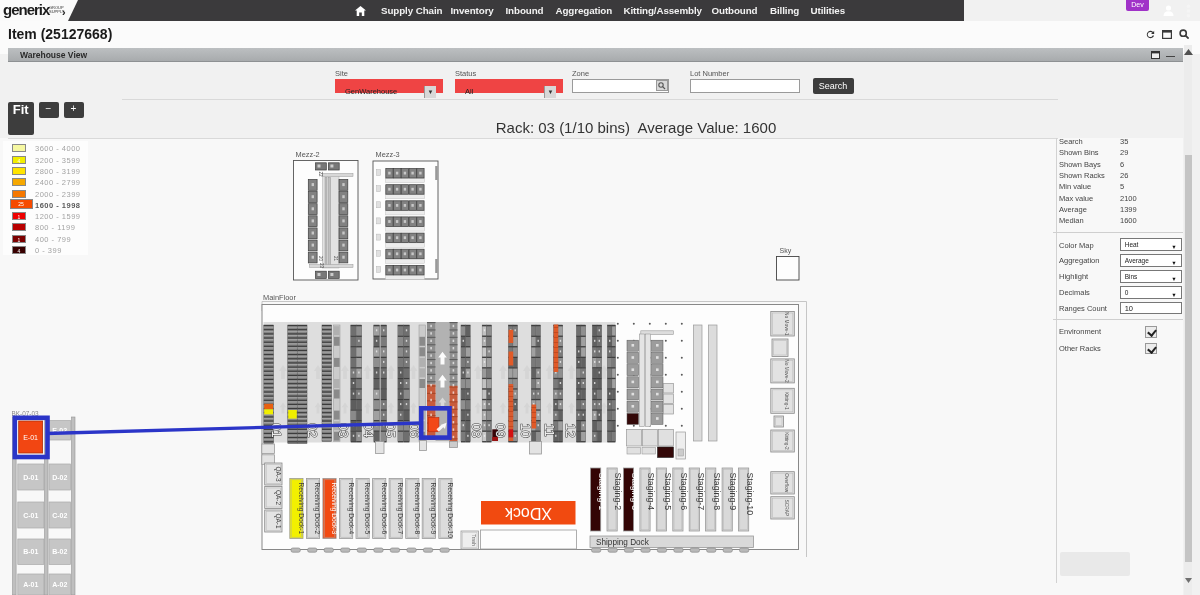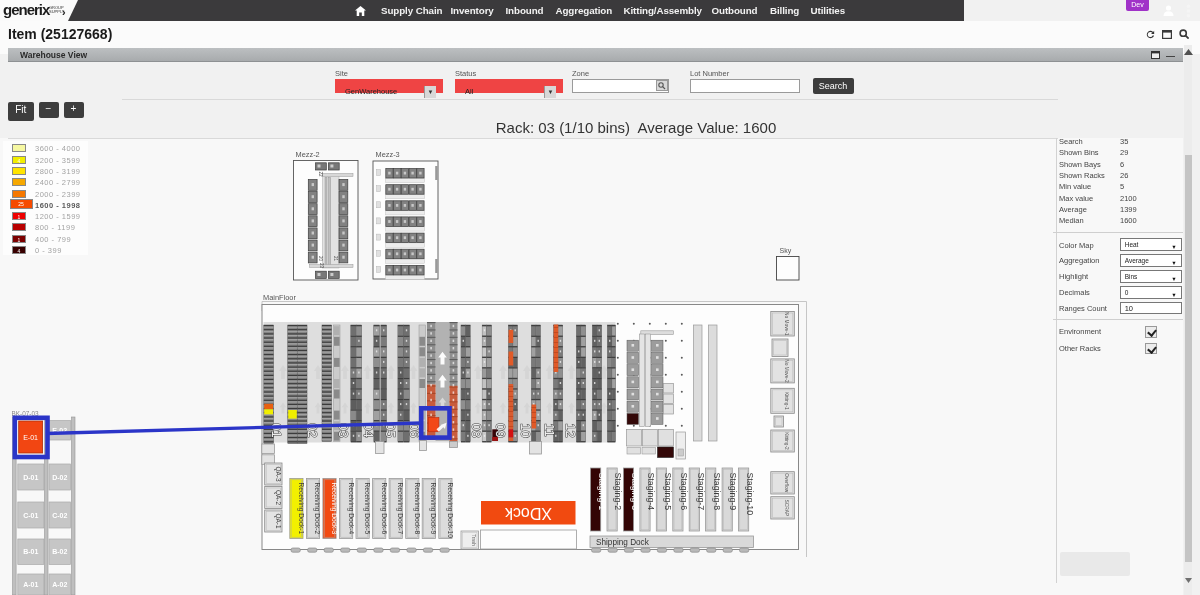--- a/index.html
+++ b/index.html
@@ -96,21 +96,21 @@
 <div style="position:absolute;left:655.5px;top:80px;width:12px;height:11px;background:#d8d8d8;border:1px solid #999">
 <svg width="8" height="8" style="position:absolute;left:1.5px;top:1px">
       <circle cx="3" cy="3" r="2.2" fill="none" stroke="#555" stroke-width="1.1"></circle>
       <line x1="4.6" y1="4.6" x2="7" y2="7" stroke="#555" stroke-width="1.2"></line>
     </svg>
   </div>
 <div class="flabel" style="left:690px;top:69px">Lot Number</div>
 <div class="finput" style="left:690px;top:78.5px;width:110px"></div>
 <div class="btn" style="left:812.5px;top:77.5px;width:41px;height:16px;font-size:9px;line-height:16px">Search</div>
 <div class="hline" style="left:122px;top:98.5px;width:936px"></div>
-<div class="btn" style="left:8px;top:102px;width:25.5px;height:19px;font-size:10px;line-height:15px;font-weight:normal">Fit</div>
+<div class="btn" style="left:8px;top:102px;width:25.5px;height:33px;font-size:13px;line-height:15px;font-weight:bold">Fit</div>
 <div class="btn" style="left:38.5px;top:102px;width:20px;height:15.5px;font-size:10px;line-height:14px">−</div>
 <div class="btn" style="left:63.5px;top:102px;width:20px;height:15.5px;font-size:10px;line-height:14px">+</div>
 <div class="hline" style="left:8px;top:137.5px;width:1050px"></div>
 <div class="heading">Rack: 03 (1/10 bins)&nbsp; Average Value: 1600</div>
 <div class="legend"></div>
 <div class="lrow" style="top:143.3px">
     <div class="lsw" style="background:#f6f8a2;"></div>
     <div class="ltx" style="">3600 - 4000</div>
   </div>
 <div class="lrow" style="top:154.6px">

